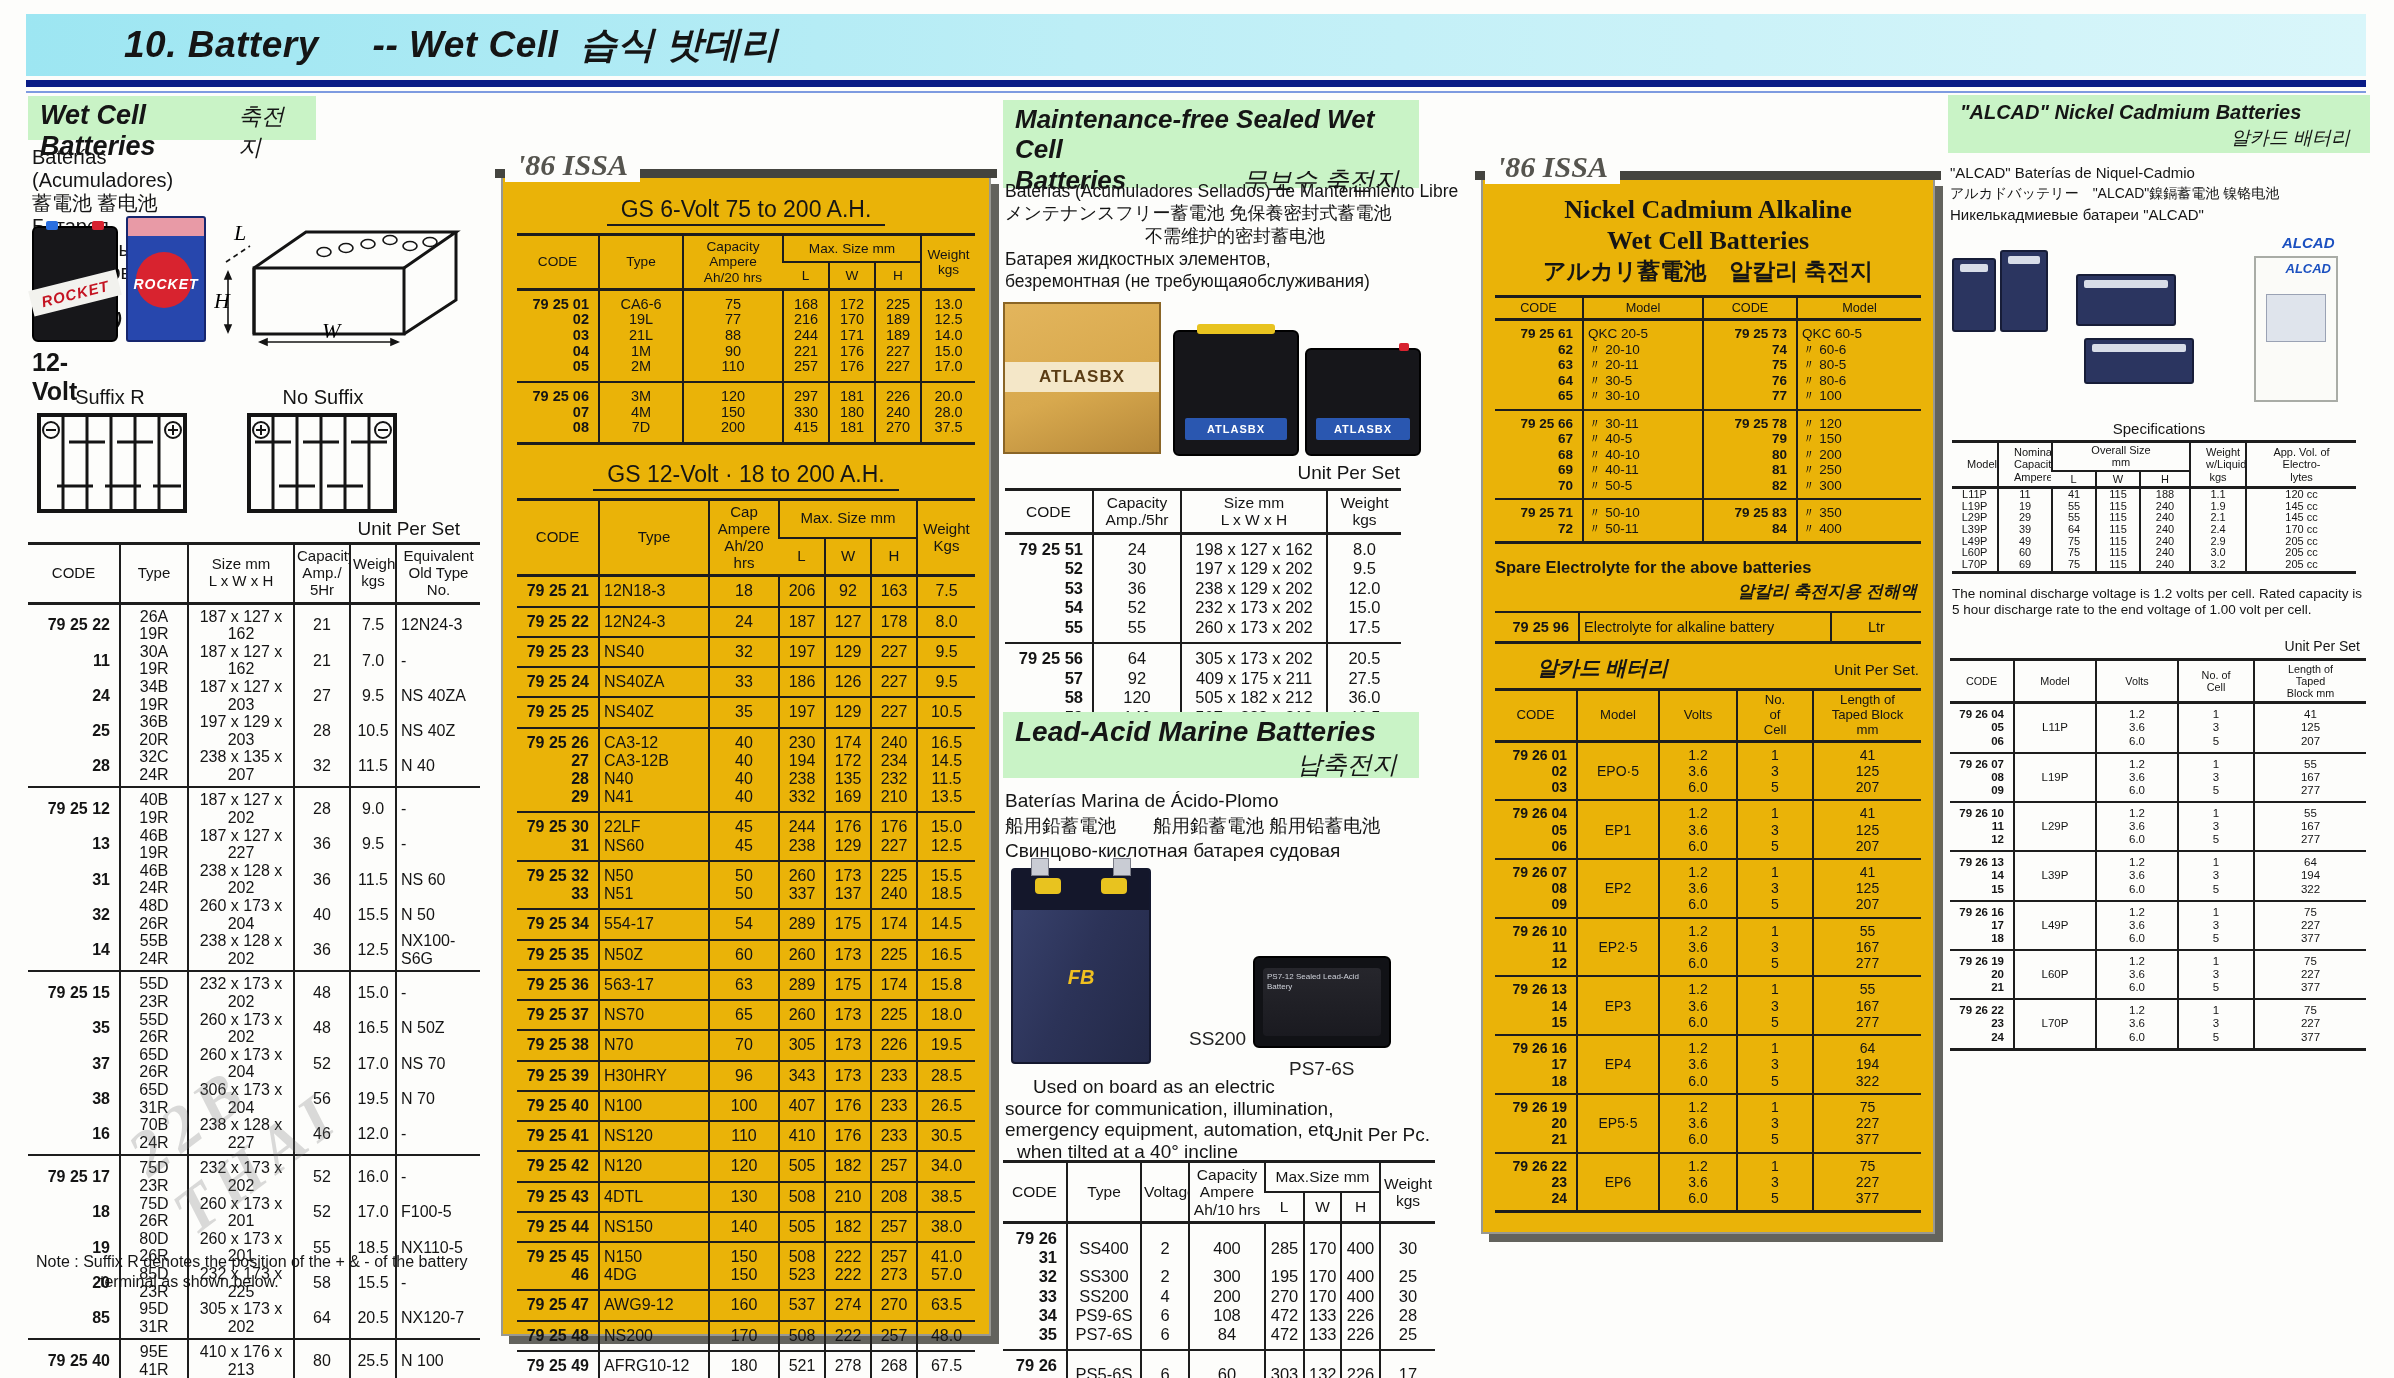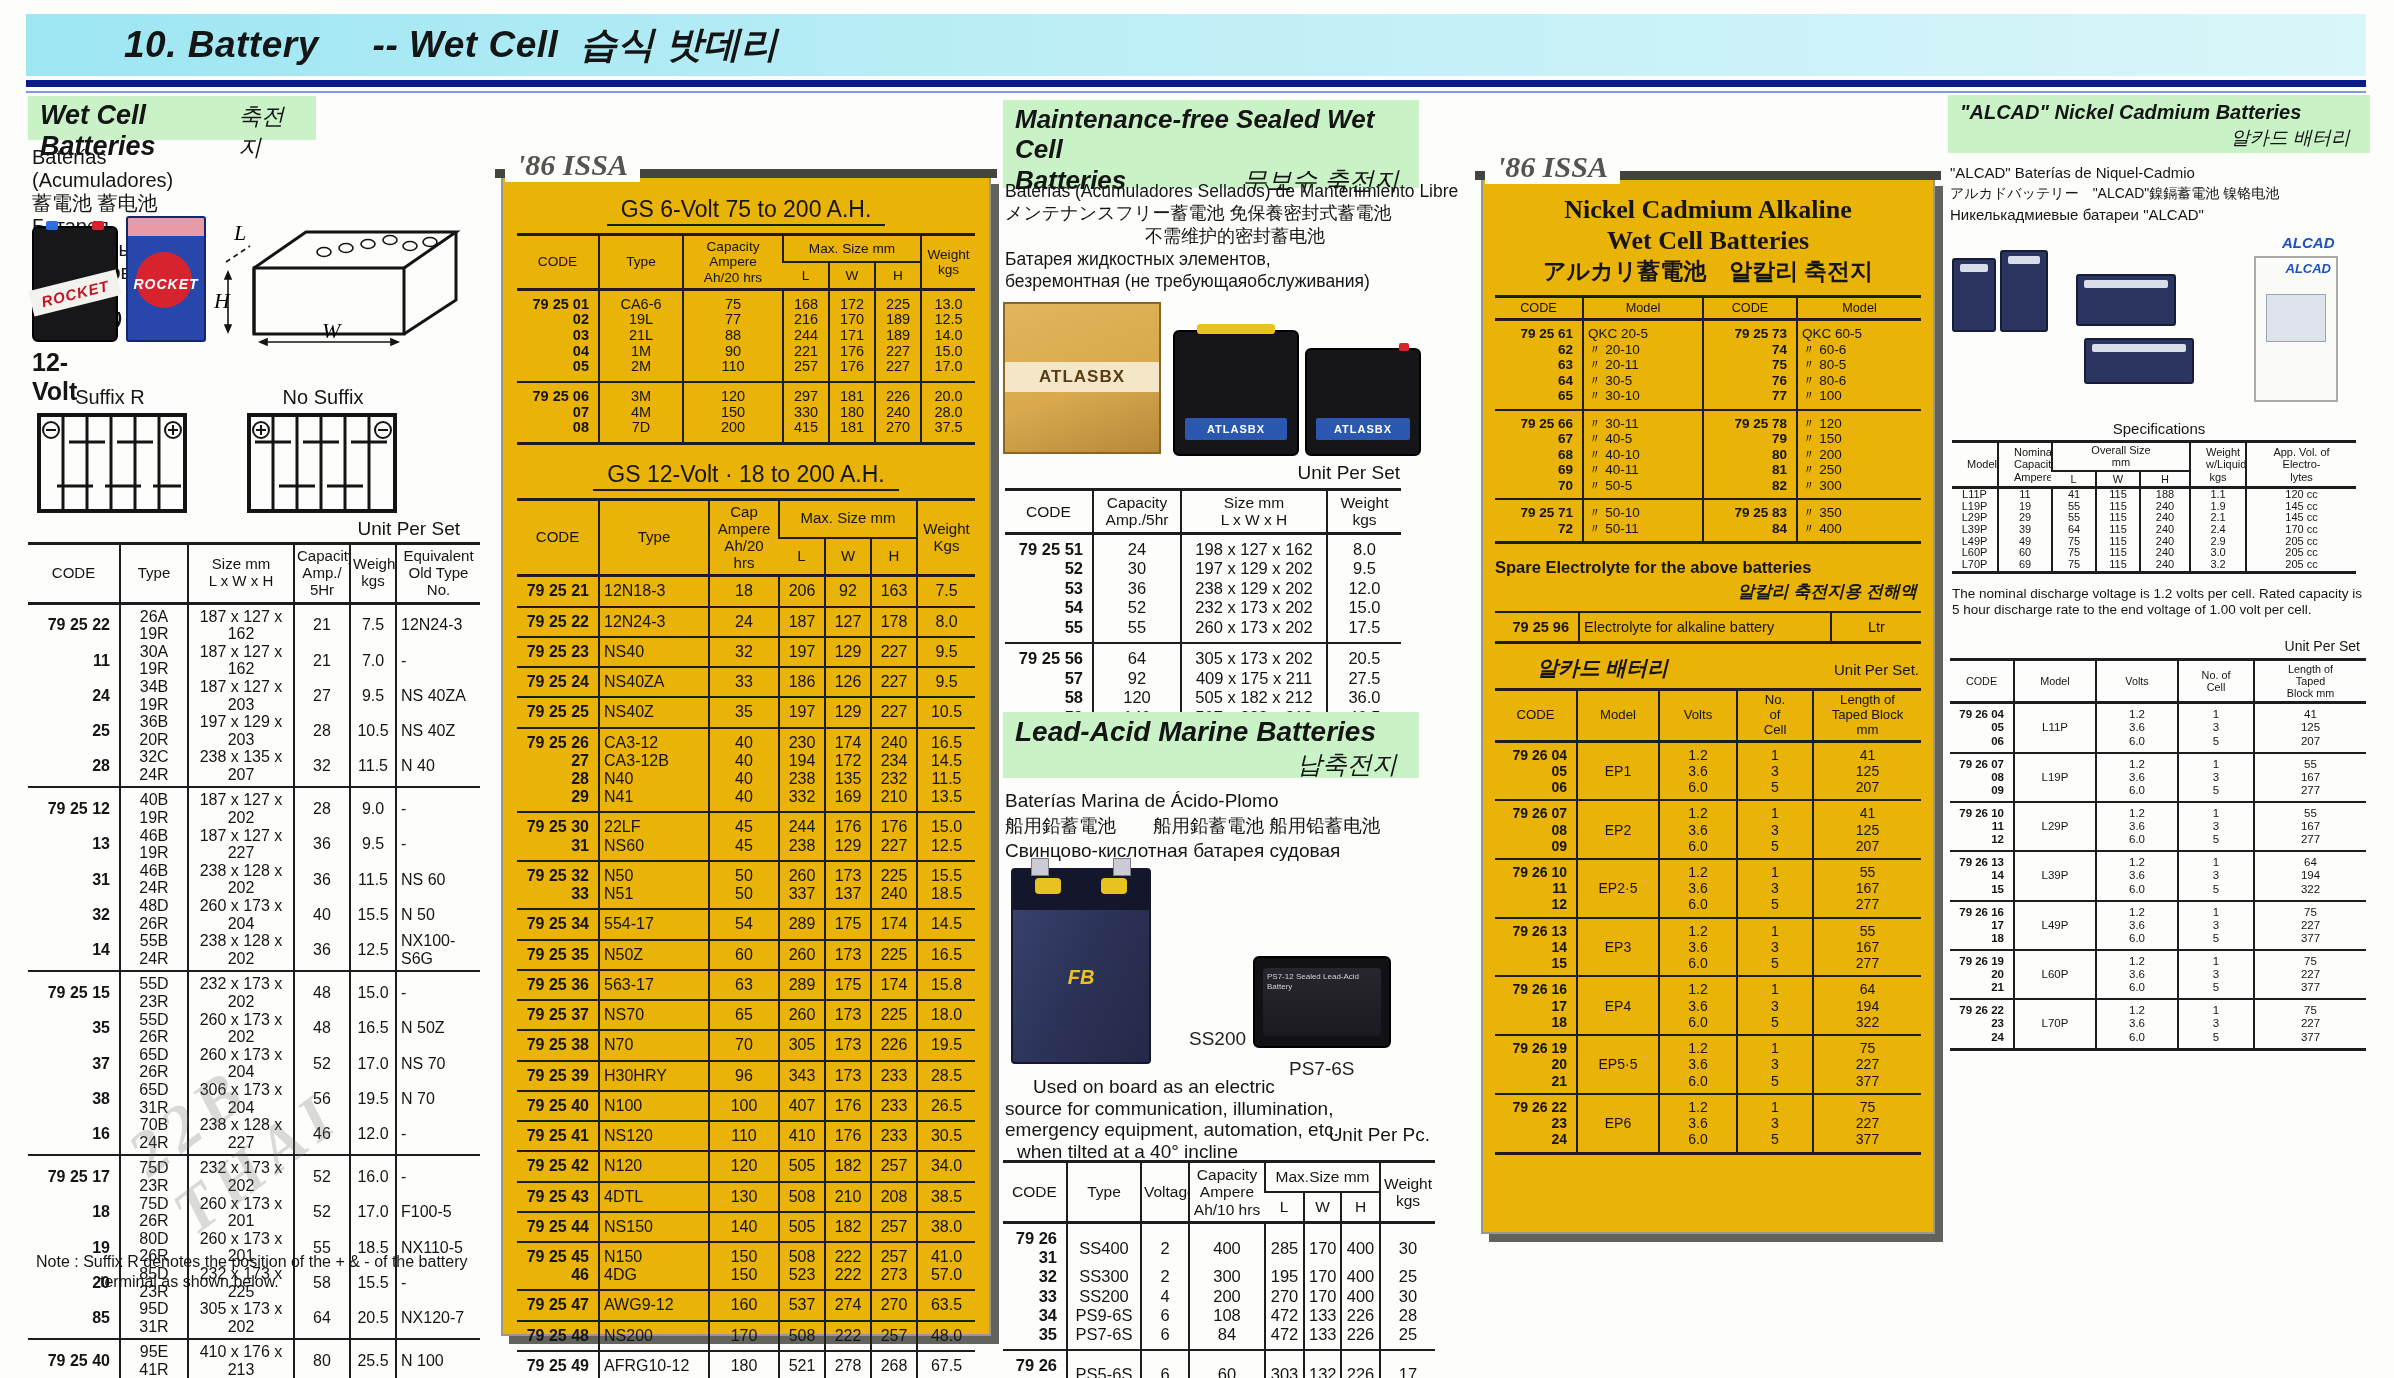--- a/index.html
+++ b/index.html
@@ -1207,20 +1207,35 @@
               <th>No.
 of
 Cell</th>
               <th>Length of
 Taped Block
 mm</th>
             </tr>
           </thead>
           <tbody>
             <tr class="gs ge">
+              <td class="ar b">79 26 01
+02
+03</td>
+              <td>EPO·5</td>
+              <td>1.2
+3.6
+6.0</td>
+              <td>1
+3
+5</td>
+              <td>41
+125
+207</td>
+            </tr>
+            <tr class="gs ge">
               <td class="ar b">79 26 04
 05
 06</td>
               <td>EP1</td>
               <td>1.2
 3.6
 6.0</td>
               <td>1
 3
 5</td>

